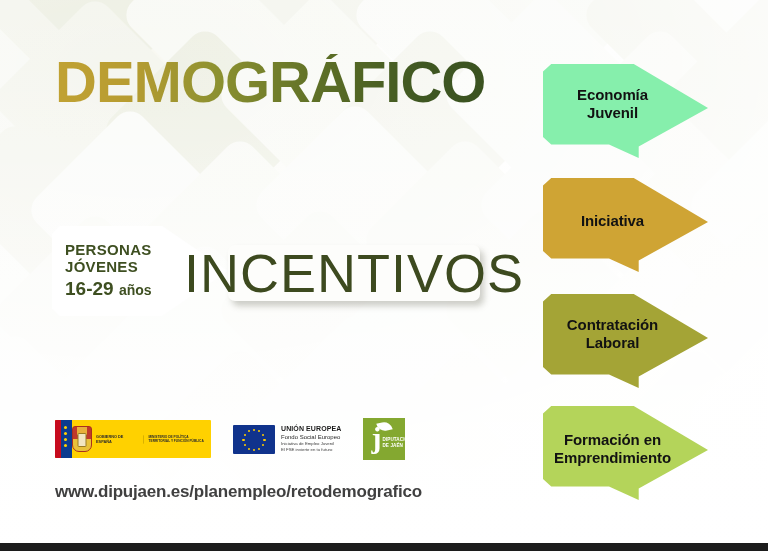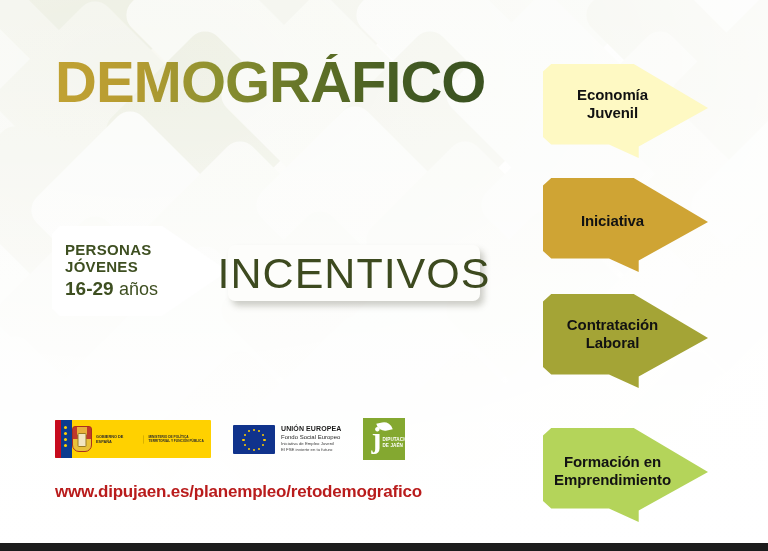--- a/index.html
+++ b/index.html
@@ -70,33 +70,33 @@
     filter:drop-shadow(3px 4px 4px rgba(60,60,40,.28));
     display:flex;flex-direction:column;
     align-items:flex-start;justify-content:center;
     padding-left:13px;box-sizing:border-box;
     color:#3e4f21;
   }
   #badge-personas .l1,#badge-personas .l2{
     font-size:15px;font-weight:bold;letter-spacing:.3px;line-height:1.12;
   }
   #badge-personas .l3{font-size:19px;font-weight:bold;margin-top:3px;}
-  #badge-personas .l3 .unit{font-size:18px;font-weight:normal;}
+  #badge-personas .l3 .unit{font-size:14px;font-weight:bold;}
 
   
   #plaque-incentivos{
     position:absolute;left:228px;top:245px;
     width:252px;height:56px;
     background:#fdfdfb;
     border-radius:7px;
     box-shadow:4px 5px 6px rgba(70,70,50,.26);
     display:flex;align-items:center;justify-content:center;
   }
   #plaque-incentivos span{
-    font-size:43px;font-weight:300;letter-spacing:1px;color:#3d4a1f;
+    font-size:54px;font-weight:300;letter-spacing:1px;color:#3d4a1f;
     font-family:"Liberation Sans",sans-serif;
   }
 
   
   .arrow-btn{
     position:absolute;
     width:165px;height:96px;
     -webkit-clip-path:polygon(0% 10%,5% 2%,55% 2%,55% 2%,100% 48%,58% 88%,58% 100%,40% 86%,5% 86%,0% 78%);
     clip-path:polygon(0% 10%,5% 2%,55% 2%,55% 2%,100% 48%,58% 88%,58% 100%,40% 86%,5% 86%,0% 78%);
     filter:drop-shadow(4px 5px 5px rgba(60,60,40,.32));
@@ -105,21 +105,21 @@
     padding:0 34px 12px 8px;
     text-align:center;
   }
   .arrow-btn .lbl{
     font-size:15px;font-weight:bold;line-height:1.18;color:#121212;
     letter-spacing:-.1px;
   }
   #arrow-0{left:543px;top:62px;}
   #arrow-1{left:543px;top:176px;}
   #arrow-2{left:543px;top:292px;}
-  #arrow-3{left:543px;top:426px;}
+  #arrow-3{left:543px;top:404px;}
   #arrow-1 .lbl,#arrow-3 .lbl{padding-top:6px;}
 
   
   #logo-row{position:absolute;left:55px;top:418px;display:flex;align-items:center;gap:22px;}
 
   .logo-gob{
     width:156px;height:38px;display:flex;align-items:stretch;
     background:#ffd100;border-radius:1px;overflow:hidden;
   }
   .gob-flag{width:17px;height:100%;position:relative;background:#ffd100;}
@@ -258,21 +258,21 @@
   <div id="badge-personas" style="background: rgb(255, 255, 255); color: rgb(62, 79, 33);">
     <div class="l1">PERSONAS</div>
     <div class="l2">JÓVENES</div>
     <div class="l3"><span>16-29</span> <span class="unit">años</span></div>
   </div>
 
   <div id="plaque-incentivos" style="background: rgb(253, 253, 251);">
     <span style="color: rgb(61, 74, 31);">INCENTIVOS</span>
   </div>
 
-  <div class="arrow-btn" id="arrow-0" style="background: #fef9c3;">
+  <div class="arrow-btn" id="arrow-0" style="background: #86efac;">
     <div class="lbl">
       <div>Economía</div>
       <div>Juvenil</div>
     </div>
   </div>
   <div class="arrow-btn" id="arrow-1" style="background: rgb(207, 164, 52);">
     <div class="lbl">
       <div>Iniciativa</div>
     </div>
   </div>
@@ -338,17 +338,17 @@
         <div class="dip-j">j</div>
         <div class="dip-txt">
           <div class="d1">DIPUTACIÓN</div>
           <div class="d2">DE JAÉN</div>
         </div>
       </div>
     </div>
 
   </div>
 
-  <div id="url-line" style="color: #b91c1c;">www.dipujaen.es/planempleo/retodemografico</div>
+  <div id="url-line" style="color: #404040;">www.dipujaen.es/planempleo/retodemografico</div>
 
   <div id="bottom-bar" style="background: rgb(28, 28, 28);"></div>
 
 </div>
 
 </body></html>

